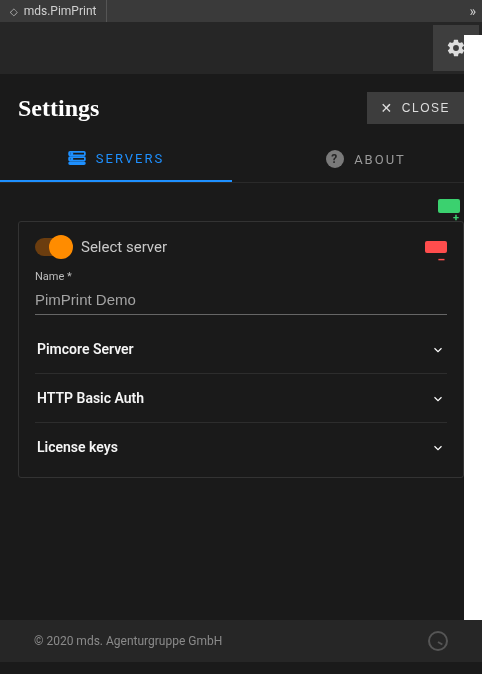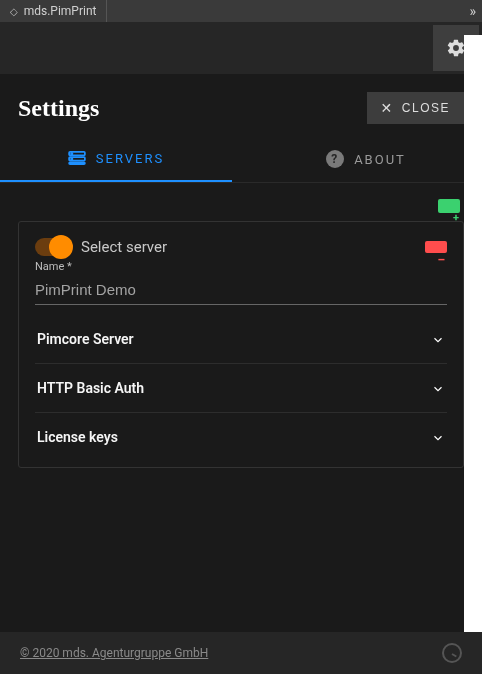--- a/index.html
+++ b/index.html
@@ -21,36 +21,36 @@
   .tab-item { flex: 1; display: flex; align-items: center; justify-content: center; gap: 10px; padding: 14px 0; font-size: 13px; letter-spacing: 2px; cursor: pointer; }
   .tab-item.active { color: #1e90ff; border-bottom: 2px solid #1e90ff; }
   .tab-item.inactive { color: #9a9a9a; }
   .help-icon { width: 18px; height: 18px; border-radius: 50%; background: #7a7a7a; color: #262626; display: flex; align-items: center; justify-content: center; font-size: 12px; font-weight: 700; }
   .server-icon { width: 18px; height: 14px; }
   .content { flex: 1; padding: 12px 18px 0 18px; overflow: hidden; }
   .add-row { display: flex; justify-content: flex-end; padding: 4px 4px 8px 0; }
   .add-badge { width: 22px; height: 14px; background: #3bd16f; border-radius: 2px; display: flex; flex-direction:column; align-items:center; justify-content:center; gap:1px; position:relative; }
   .add-badge::after { content: "+"; position: absolute; bottom: -11px; right: 1px; font-size: 11px; color: #3bd16f; font-weight: 700; }
   .panel { border: 1px solid #333; border-radius: 3px; padding: 16px 16px 6px 16px; }
-  .panel-head { display: flex; align-items: center; margin-bottom: 4px; }
+  .panel-head { display: flex; align-items: center; margin-bottom: 14px; }
   .toggle { width: 36px; height: 18px; border-radius: 10px; background: #6b3d0f; position: relative; margin-right: 10px; flex-shrink: 0; }
   .toggle .knob { position: absolute; right: -2px; top: -3px; width: 24px; height: 24px; border-radius: 50%; background: #ff8c00; }
   .panel-head .title { color: #c8c8c8; font-size: 15px; }
   .remove-badge { margin-left: auto; width: 22px; height: 12px; background: #ff4d4d; border-radius: 2px; position: relative; }
   .remove-badge::after { content: "–"; position: absolute; bottom: -13px; right: 2px; font-size: 12px; color: #ff4d4d; font-weight: 700; line-height: 1; }
   .field-label { font-size: 11px; color: #bdbdbd; margin-bottom: 4px; }
   .text-input { width: 100%; background: transparent; border: none; border-bottom: 1px solid #666; color: #a3a3a3; font-size: 15px; padding: 4px 0 6px 0; outline: none; }
   .section { display: flex; align-items: center; justify-content: space-between; padding: 16px 2px; border-bottom: 1px solid #2d2d2d; cursor: pointer; }
   .section:last-of-type { border-bottom: none; }
   .section .label { font-size: 14px; font-weight: 600; color: #f5f5f5; }
   .chevron { width: 14px; height: 14px; }
   .chevron svg { width: 100%; height: 100%; }
   .save-row { display: flex; justify-content: flex-end; padding: 14px 18px 0 0; }
   .save-btn { background: #1e90ff; border: none; color: #fff; padding: 8px 16px; font-size: 12px; letter-spacing: 1.5px; cursor: pointer; }
-  .footer { position: absolute; left: 0; right: 0; bottom: 0; height: 42px; background: #262626; display: flex; align-items: center; padding: 0 20px; font-size: 12px; color: #8a8a8a; text-decoration: underline; }
+  .footer { position: absolute; left: 0; right: 0; bottom: 12px; height: 42px; background: #262626; display: flex; align-items: center; padding: 0 34px; font-size: 12px; color: #8a8a8a; }
   .footer .timer-icon { margin-left: auto; width: 20px; height: 20px; border: 2px solid #555; border-radius: 50%; position: relative; }
   .footer .timer-icon::before { content: ""; position: absolute; left: 50%; top: 50%; width: 5px; height: 2px; background: #555; transform-origin: left center; transform: rotate(30deg); }
 </style>
 </head>
 <body>
 
 <div class="app">
   <div class="right-white"></div>
 
   <div class="titlebar">

